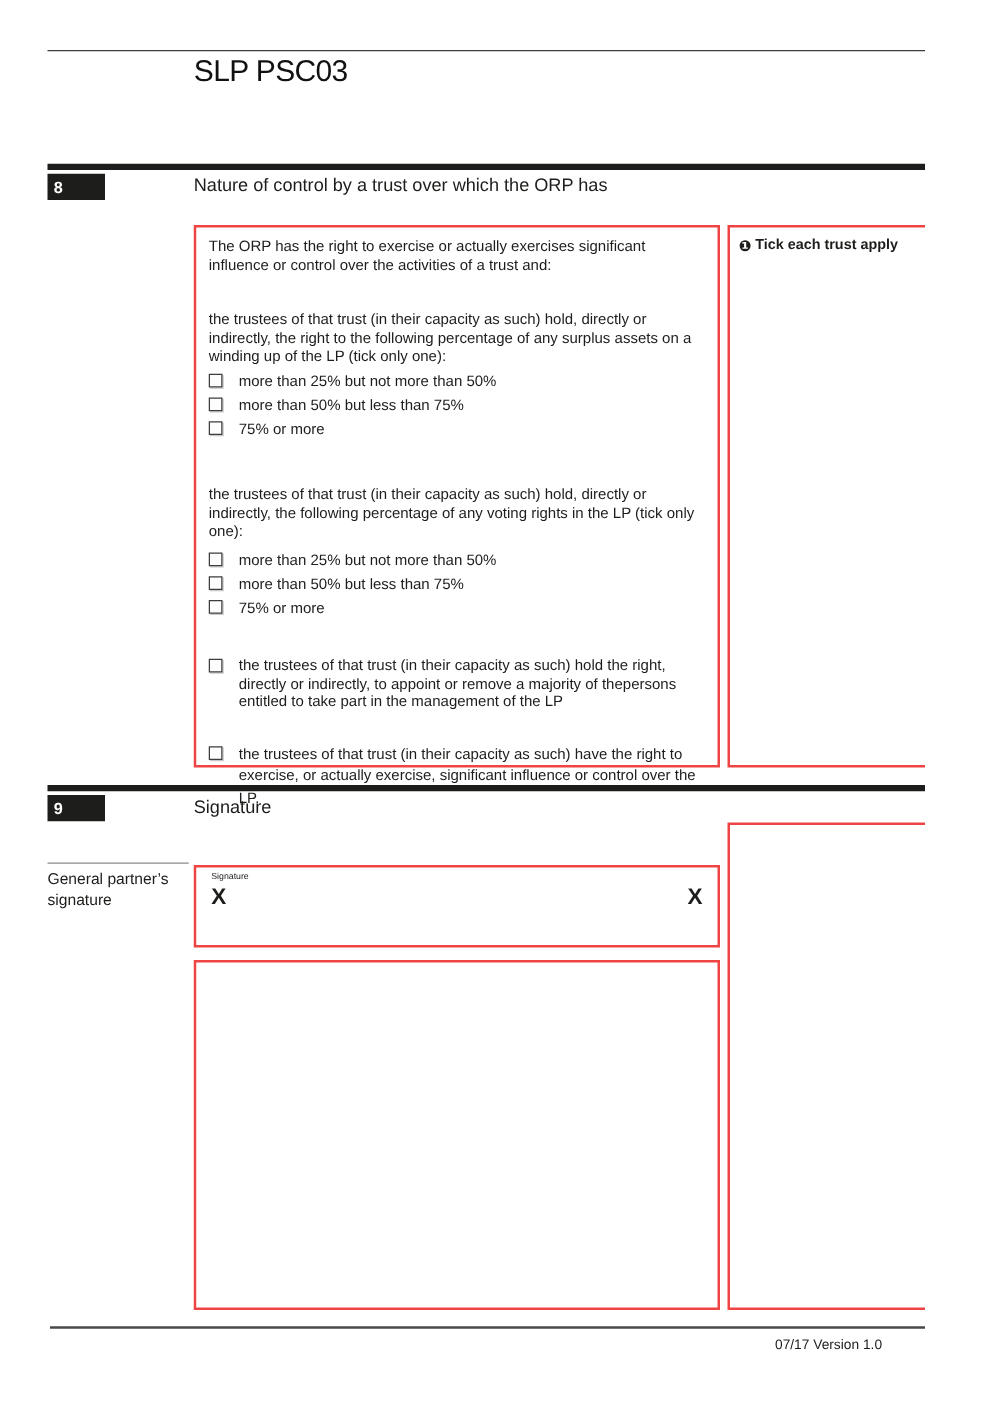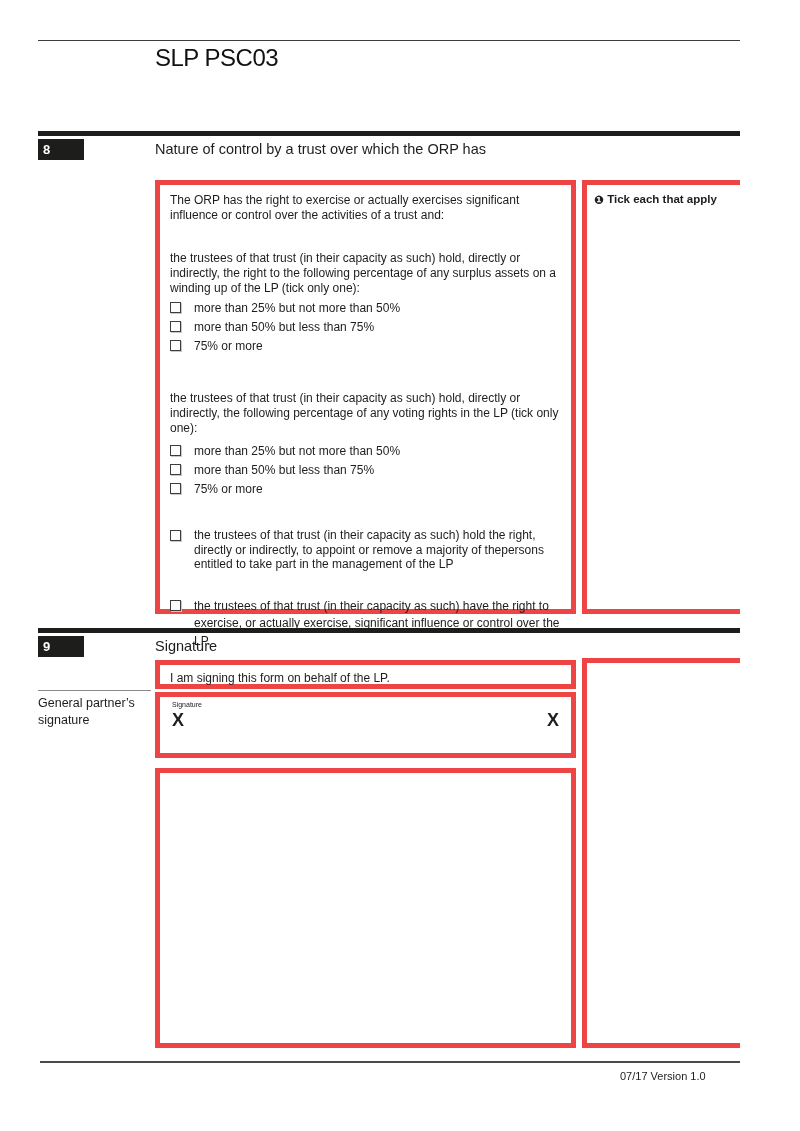--- a/index.html
+++ b/index.html
@@ -30,21 +30,21 @@
     position: absolute; left: 155px; top: 76px;
     font-size: 13.5px; line-height: 19px; color: #1d1d1b;
   }
   .sec-heading {
     position: absolute; left: 155px;
     font-size: 14.5px; font-weight: normal; line-height: 19px;
   }
   .note-marker-sup { font-size: 10px; vertical-align: 3px; margin-left: 3px; }
   .box {
     position: absolute; background: #fff;
-    border: 5px solid #ef4444;
+    border: 2px solid #ef4444;
   }
   .main-box { left: 155px; top: 180px; width: 421px; height: 434px; padding: 8px 10px; }
   .note-box { left: 582px; top: 180px; width: 181px; height: 434px; padding: 8px 7px; }
   .note-line { font-size: 11.5px; font-weight: bold; display: flex; align-items: flex-start; }
   .note-line .marker { font-size: 12px; margin-right: 3px; }
   .body-text { font-size: 12px; line-height: 15px; }
   .m-g1 { margin-top: 28px; }
   .m-g2 { margin-top: 36px; }
   .m-g3 { margin-top: 30px; }
   .m-g4 { margin-top: 26px; }
@@ -135,31 +135,28 @@
 
     <div class="para-opt wide m-g4">
       <span class="checkbox"></span>
       <span class="opt-label">the trustees of that trust (in their capacity as such) have the right to exercise, or actually exercise, significant influence or control over the LP.</span>
     </div>
   </div>
 
   <div class="box note-box">
     <div class="note-line">
       <span class="marker">❶</span>
-      <span>Tick each that apply</span>
+      <span>Tick each trust apply</span>
     </div>
   </div>
 
   <div class="rule-thick" style="top:628px;"></div>
   <div class="sec-badge" style="top:636px;">9</div>
   <div class="sec-heading" style="top:637px;">Signature</div>
 
-  <div class="box statement-box">
-    <div class="body-text">I am signing this form on behalf of the LP.</div>
-  </div>
 
   <div class="hline left-label-rule"></div>
   <div class="left-label">
     <div>General partner’s</div>
     <div>signature</div>
   </div>
 
   <div class="box sig-box">
     <div class="sig-field-label">Signature</div>
     <div class="sig-marks">

